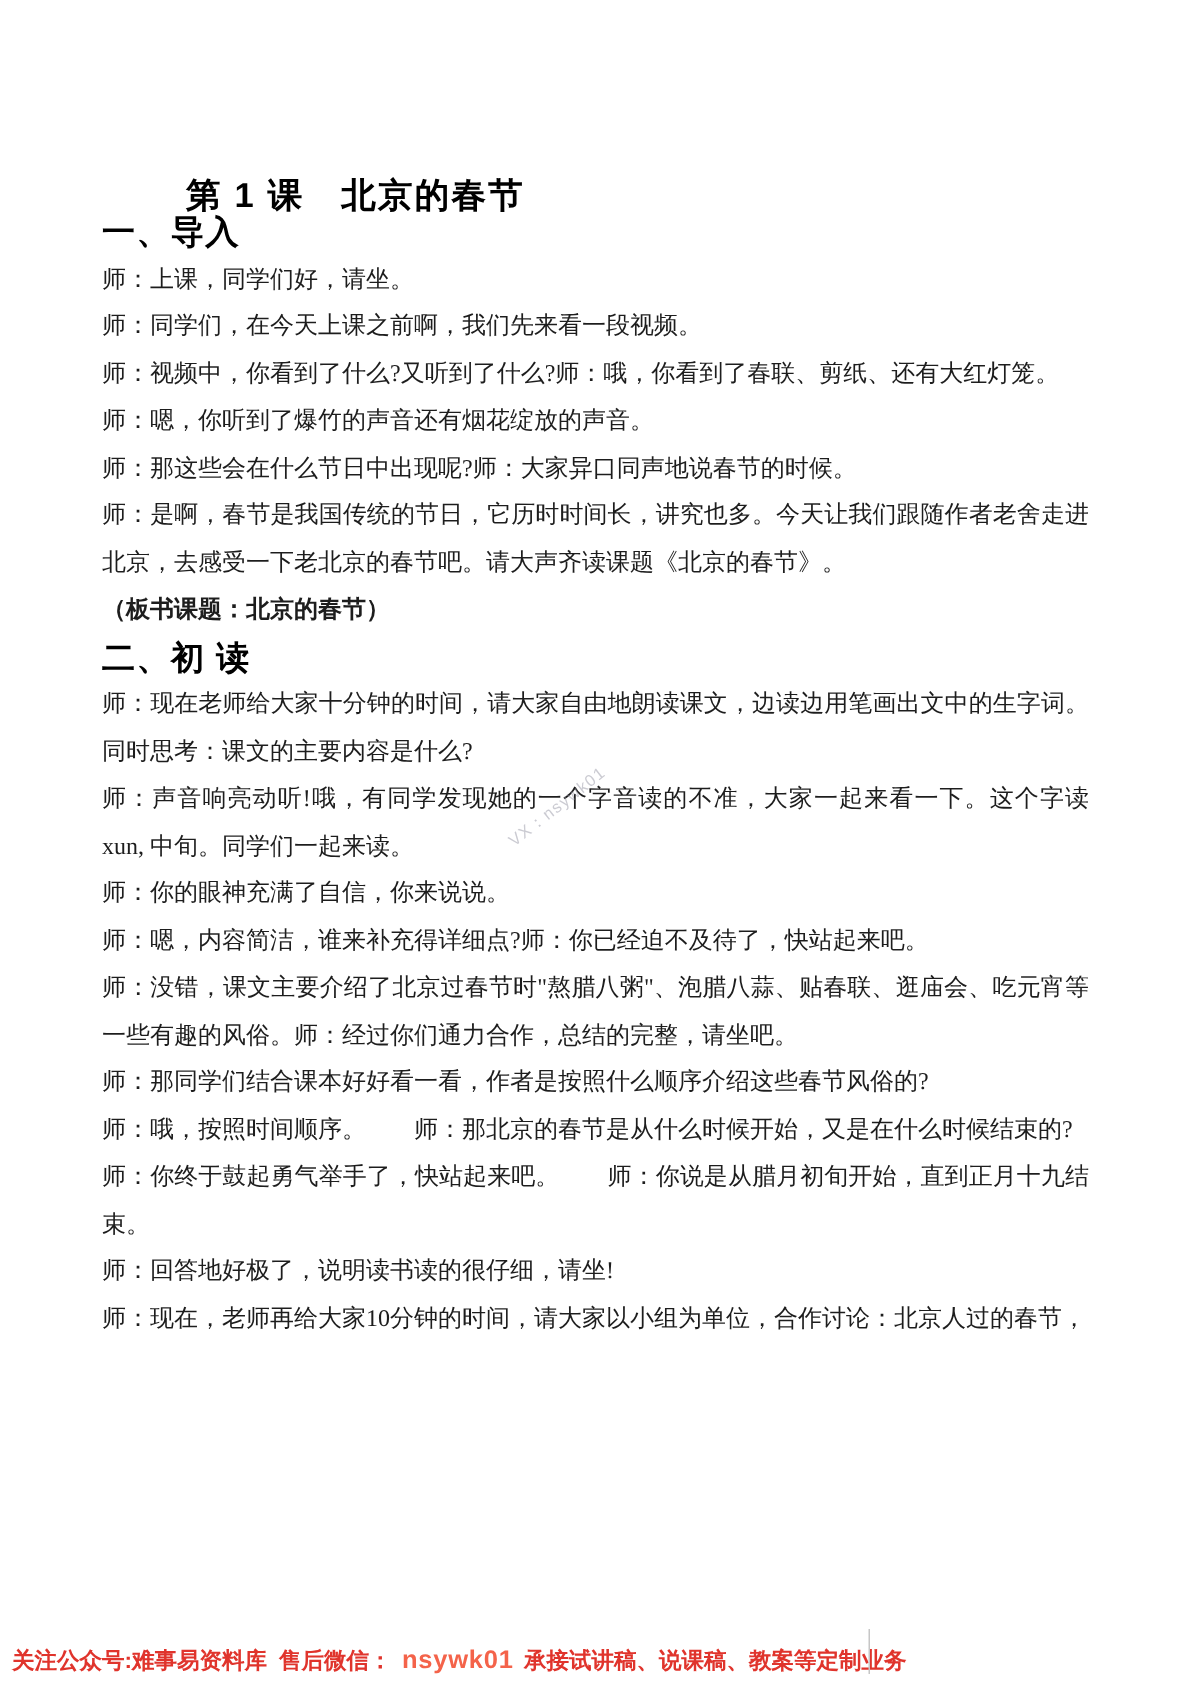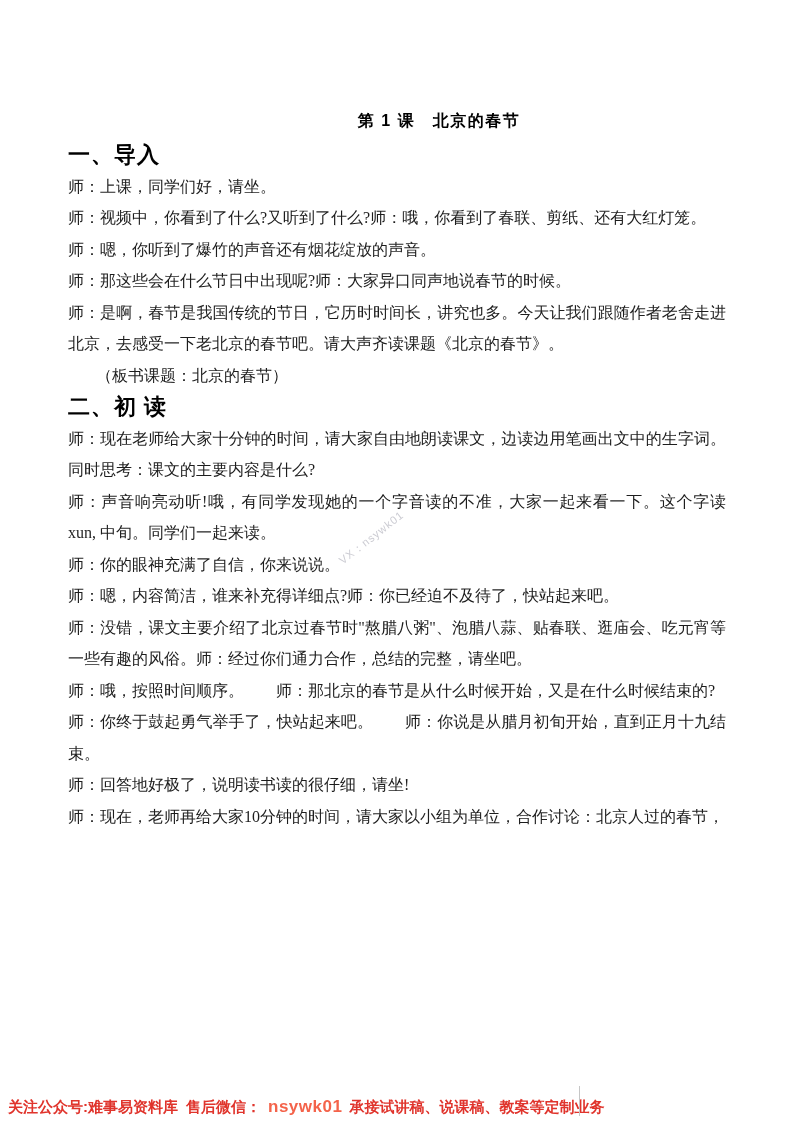--- a/index.html
+++ b/index.html
@@ -9,24 +9,24 @@
     background: #ffffff;
     position: relative;
     overflow: hidden;
     font-family: "Liberation Serif", serif;
   }
 
   
   .page-title {
     position: absolute;
     top: 100px;
-    left: 112px;
+    left: 124px;
     width: 654px;
-    text-align: center;
-    font-size: 16px;
+    text-align: left;
+    font-size: 23px;
     font-weight: 700;
     letter-spacing: 1.5px;
     color: #000;
     font-family: "Liberation Sans", sans-serif;
   }
 
   
   .content {
     position: absolute;
     left: 68px;
@@ -42,23 +42,22 @@
     font-size: 22px;
     color: #000;
     letter-spacing: 1px;
     font-family: "Liberation Sans", sans-serif;
   }
   .para {
     margin: 0;
     white-space: pre-wrap;
   }
   .para.bold {
-    font-weight: 400;
+    font-weight: 700;
     font-family: "Liberation Sans", sans-serif;
-    margin-left: 28px;
   }
 
   
   .watermark {
     position: absolute;
     left: 336px;
     top: 556px;
     transform: rotate(-38deg);
     transform-origin: left top;
     color: rgba(140, 140, 155, 0.45);
@@ -110,31 +109,33 @@
 </head>
 <body>
 
 <div class="doc">
 
   <h1 class="page-title">第 1 课　北京的春节</h1>
 
   <main class="content" id="content">
       <div class="sec-heading">一、导入</div>
       <p class="para">师：上课，同学们好，请坐。</p>
+      <p class="para">师：同学们，在今天上课之前啊，我们先来看一段视频。</p>
       <p class="para">师：视频中，你看到了什么?又听到了什么?师：哦，你看到了春联、剪纸、还有大红灯笼。</p>
       <p class="para">师：嗯，你听到了爆竹的声音还有烟花绽放的声音。</p>
       <p class="para">师：那这些会在什么节日中出现呢?师：大家异口同声地说春节的时候。</p>
       <p class="para">师：是啊，春节是我国传统的节日，它历时时间长，讲究也多。今天让我们跟随作者老舍走进北京，去感受一下老北京的春节吧。请大声齐读课题《北京的春节》。</p>
       <p class="para bold">（板书课题：北京的春节）</p>
       <div class="sec-heading">二、初 读</div>
       <p class="para">师：现在老师给大家十分钟的时间，请大家自由地朗读课文，边读边用笔画出文中的生字词。同时思考：课文的主要内容是什么?</p>
       <p class="para">师：声音响亮动听!哦，有同学发现她的一个字音读的不准，大家一起来看一下。这个字读 xun, 中旬。同学们一起来读。</p>
       <p class="para">师：你的眼神充满了自信，你来说说。</p>
       <p class="para">师：嗯，内容简洁，谁来补充得详细点?师：你已经迫不及待了，快站起来吧。</p>
       <p class="para">师：没错，课文主要介绍了北京过春节时"熬腊八粥"、泡腊八蒜、贴春联、逛庙会、吃元宵等一些有趣的风俗。师：经过你们通力合作，总结的完整，请坐吧。</p>
+      <p class="para">师：那同学们结合课本好好看一看，作者是按照什么顺序介绍这些春节风俗的?</p>
       <p class="para">师：哦，按照时间顺序。　　师：那北京的春节是从什么时候开始，又是在什么时候结束的?</p>
       <p class="para">师：你终于鼓起勇气举手了，快站起来吧。　　师：你说是从腊月初旬开始，直到正月十九结束。</p>
       <p class="para">师：回答地好极了，说明读书读的很仔细，请坐!</p>
       <p class="para">师：现在，老师再给大家10分钟的时间，请大家以小组为单位，合作讨论：北京人过的春节，</p>
     </main>
 
   <div class="watermark">VX：nsywk01</div>
 
   <footer>
     <div class="footer-left">

